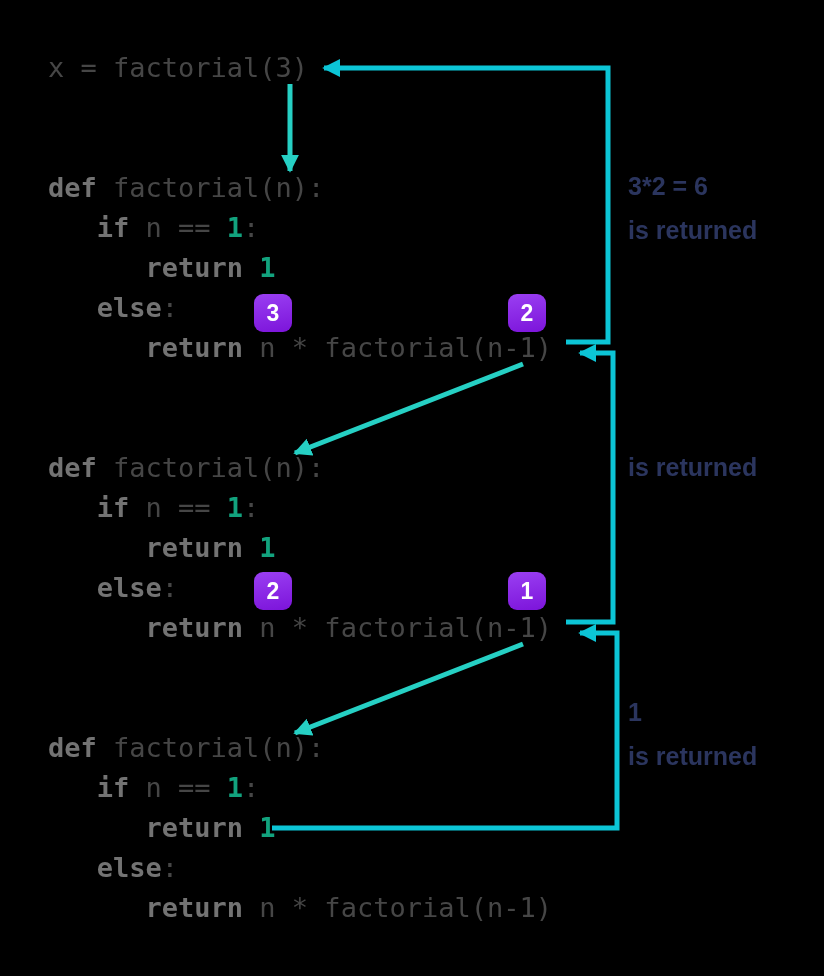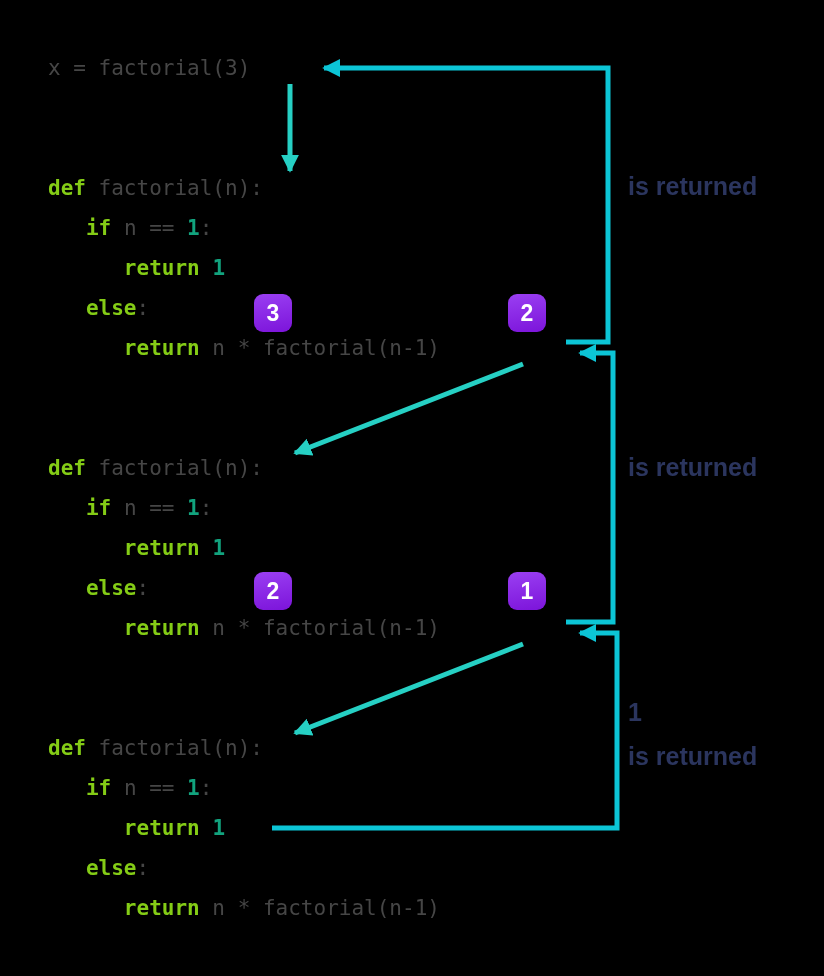--- a/index.html
+++ b/index.html
@@ -8,26 +8,26 @@
     width: 824px;
     height: 976px;
     background: #000;
     overflow: hidden;
     font-family: "DejaVu Sans Mono", monospace;
   }
   .code-block { position: absolute; }
   .code-line {
     height: 40px;
     line-height: 40px;
-    font-size: 21px;
+    font-size: 27px;
     white-space: pre;
     color: #464646;
   }
   .tok-plain { color: #464646; }
-  .tok-kw    { color: #84cc16; font-weight: bold; }
+  .tok-kw    { color: #737373; font-weight: bold; }
   .tok-num   { color: #12a37e; font-weight: bold; }
 
   .badge {
     position: absolute;
     width: 38px;
     height: 38px;
     border-radius: 9px;
     background: linear-gradient(170deg, #9a3ff2 0%, #7c14da 100%);
     color: #fff;
     font-family: "Liberation Sans", sans-serif;
@@ -89,20 +89,21 @@
       <div class="code-line"><span class="tok-plain">   </span><span class="tok-kw">else</span><span class="tok-plain">:</span></div>
       <div class="code-line"><span class="tok-plain">      </span><span class="tok-kw">return</span><span class="tok-plain"> n * factorial(n-1)</span></div>
     </div>
 
   <div class="badge" style="left:254px; top:294px;">3</div>
   <div class="badge" style="left:508px; top:294px;">2</div>
   <div class="badge" style="left:254px; top:572px;">2</div>
   <div class="badge" style="left:508px; top:572px;">1</div>
 
   <div class="annotation" style="top:164px;">
+    <div class="ann-line">3*2 = 6</div>
     <div class="ann-line">is returned</div>
   </div>
   <div class="annotation" style="top:445px;">
     <div class="ann-line">is returned</div>
   </div>
   <div class="annotation" style="top:690px;">
     <div class="ann-line">1</div>
     <div class="ann-line">is returned</div>
   </div>
 

